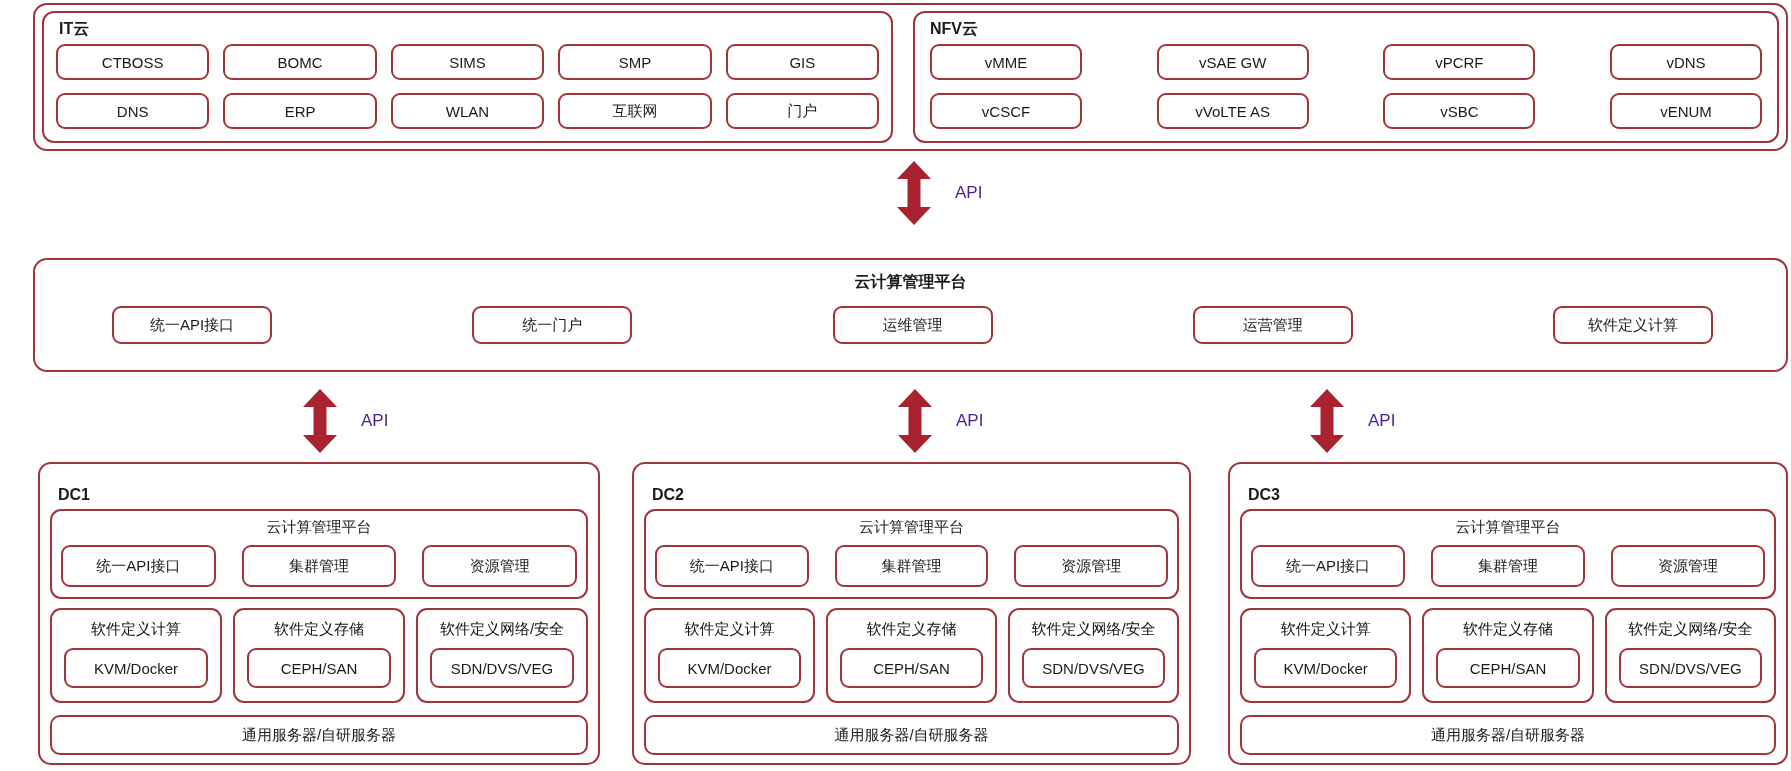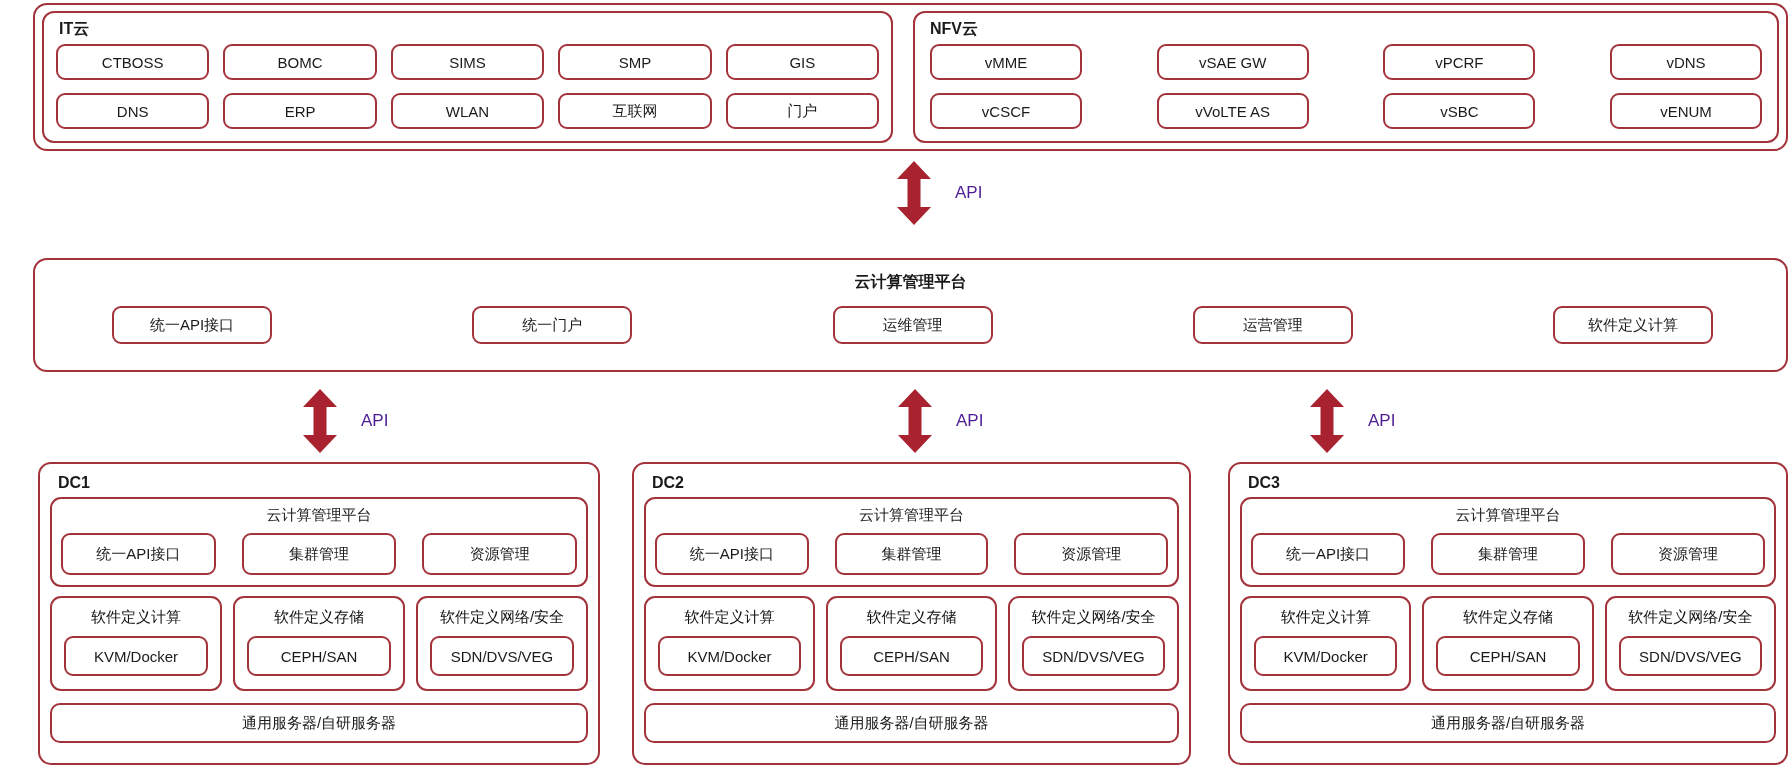--- a/index.html
+++ b/index.html
@@ -59,21 +59,21 @@
   .mid-chips .chip { width:160px; height:38px; }
 
   
   .dc-card {
     position:absolute; top:462px; height:303px;
     border:2px solid var(--border); border-radius:13px; background:var(--background);
   }
   #dc1 { left:38px;   width:562px; }
   #dc2 { left:632px;  width:559px; }
   #dc3 { left:1228px; width:560px; }
-  .dc-name { font-weight:bold; font-size:16px; padding:9px 0 0 18px; line-height:19px; }
+  .dc-name { font-weight:bold; font-size:16px; padding:21px 0 0 18px; line-height:19px; }
   .dc-platform { margin:5px 10px 0; border:2px solid var(--border); border-radius:11px; }
   .dc-platform-title { text-align:center; font-size:15px; padding-top:7px; color:#222; }
   .dc-platform-chips { display:flex; gap:26px; padding:8px 9px 10px; }
   .dc-platform-chips .chip { flex:1; height:42px; }
   .sd-row { display:flex; gap:11px; margin:9px 10px 0; }
   .sd-box { flex:1; border:2px solid var(--border); border-radius:11px; padding-bottom:13px; background:var(--background); }
   .sd-title { text-align:center; font-size:15px; padding:10px 16px 0; white-space:nowrap; color:#111; }
   .sd-tech {
     margin:9px 12px 0; border:2px solid var(--border); border-radius:9px; height:40px;
     display:flex; align-items:center; justify-content:center; font-size:15px;

